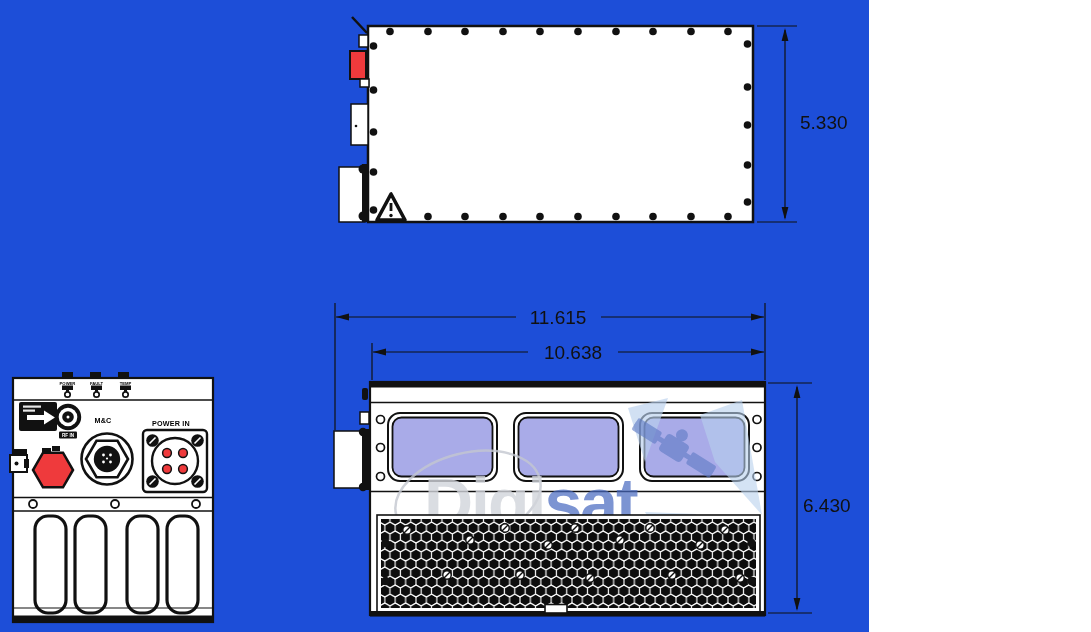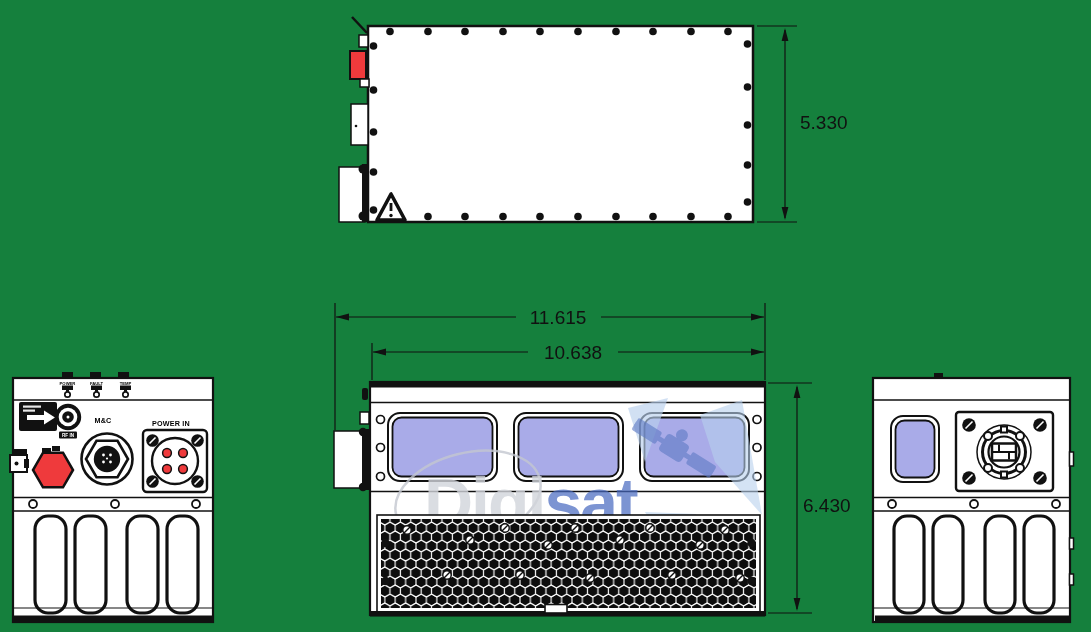--- a/index.html
+++ b/index.html
@@ -1,16 +1,16 @@
 <!DOCTYPE html>
 <html><head>
 <meta charset="utf-8">
 <style>
   html,body{margin:0;padding:0;background:#fff;}
-  .canvas{position:relative;width:1091px;height:632px;background:#15803d;overflow:hidden;
+  .canvas{position:relative;width:869px;height:632px;background:#1d4ed8;overflow:hidden;
           font-family:"Liberation Sans", sans-serif;}
   svg text{font-family:"Liberation Sans", sans-serif;}
   .dimtext{font-size:19px;fill:#111;}
   .tinylabel{font-size:4.2px;font-weight:bold;fill:#000;}
   .conlabel{font-size:7.2px;font-weight:bold;fill:#000;letter-spacing:.2px;}
 </style>
 </head>
 <body>
 
 <div class="canvas">

